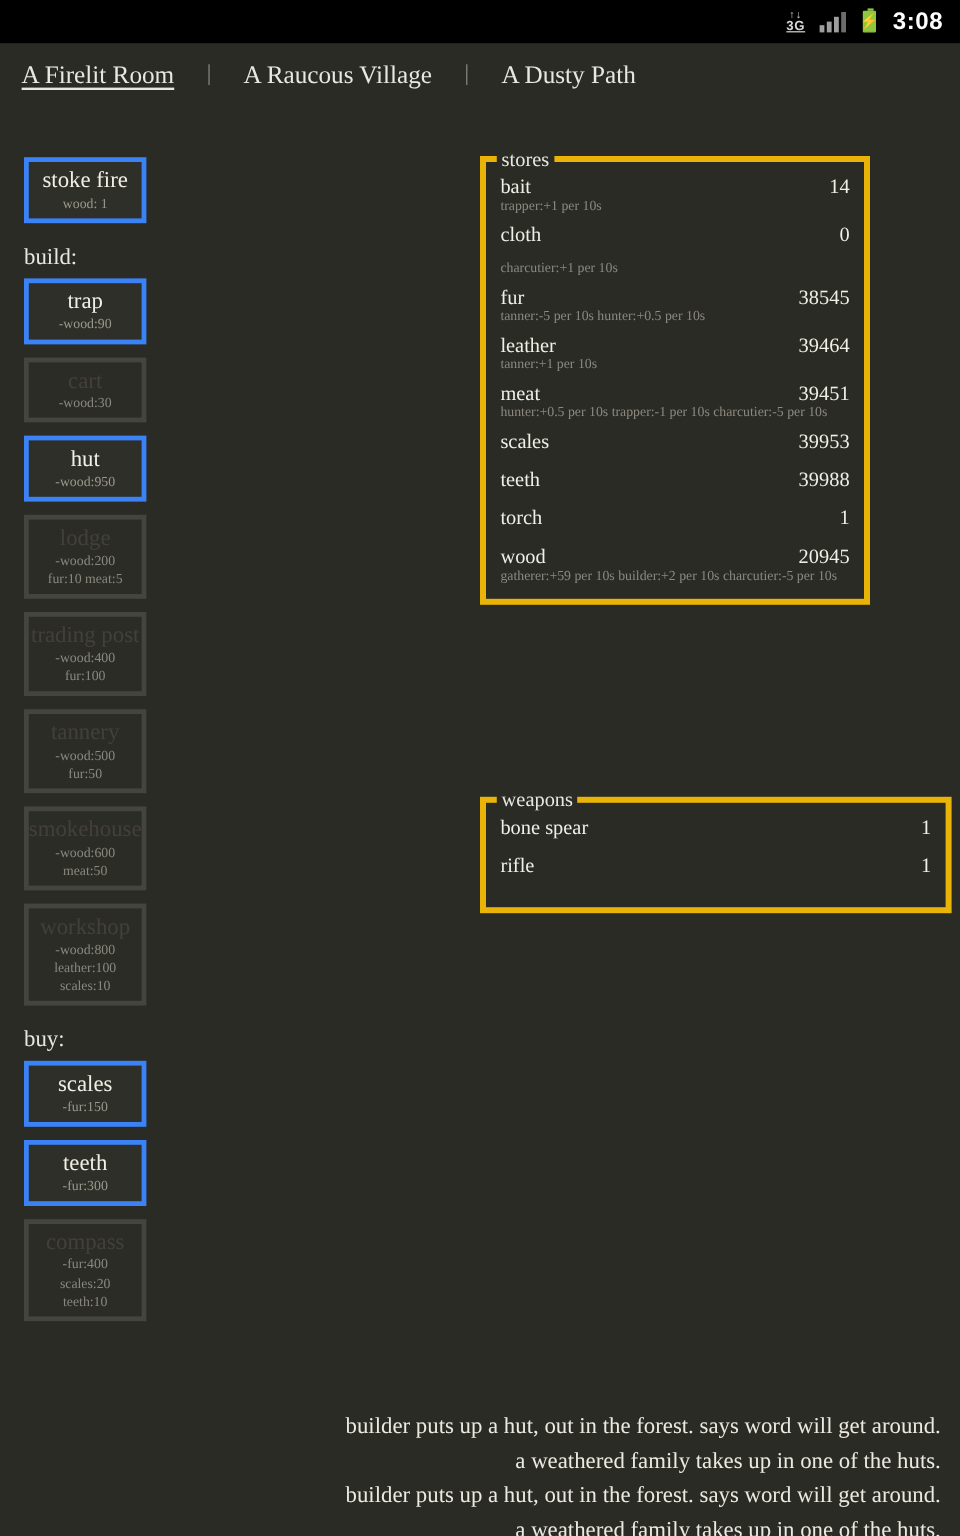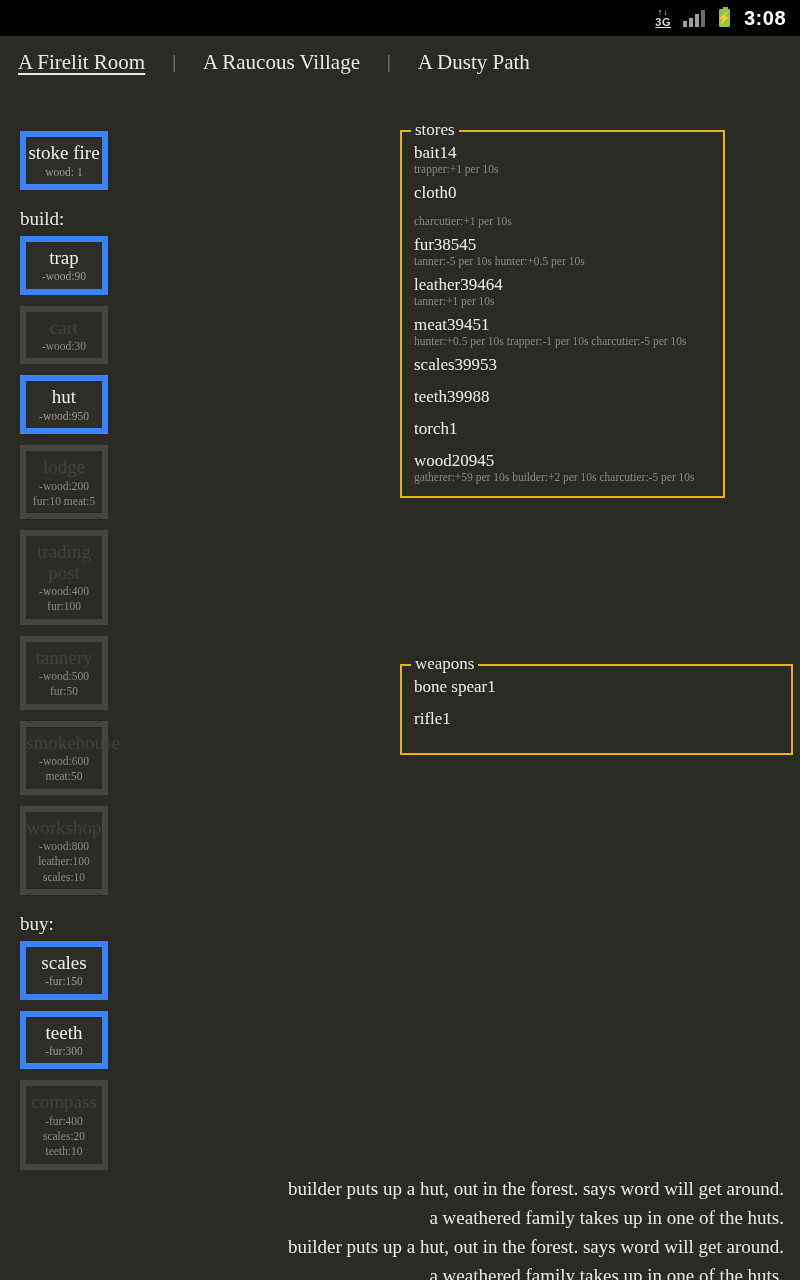--- a/index.html
+++ b/index.html
@@ -43,44 +43,44 @@
   .header { position:absolute; top:36px; left:0; width:800px; height:52px;
     display:flex; align-items:center; padding-left:18px;gap:16px; }
   .tab { font-size:21px; color:#e8e8e0; }
   .tab.active { text-decoration:underline; text-underline-offset:4px; }
   .tab-sep { color:#8d8d84; font-size:19px; margin:0 11px; }
 
   
   .left-col { position:absolute; left:20px; top:131px; width:102px; }
   .section-label { font-size:19px; color:#e8e8e0; margin:18px 0 6px 0; }
   .btn {
-    position:relative; width:88px; border:6px solid #3b82f6;
+    position:relative; width:102px; border:4px solid #3b82f6;
     background:#2f2f29; margin-bottom:11px; padding:6px 0 5px 0;
     text-align:center;
   }
   .btn-title { font-size:19px; color:#f0efe6; line-height:1.08;
     white-space:nowrap; }
   .btn-cost  { font-size:11.5px; color:#9b998e; line-height:1.24; margin-top:1px; }
   .btn.disabled { border-color:#45453f; background:#2c2c27; }
   .btn.disabled .btn-title { color:#434039; }
   .btn.disabled .btn-cost  { color:#8a887e; }
   .btn.wide-label .btn-title { white-space:nowrap; }
 
   
-  .panel { position:absolute; border:2px solid #eab308; padding:11px 12px 12px 12px; }
+  .panel { position:absolute; border:5px solid #eab308; padding:11px 12px 12px 12px; }
   .panel-legend {
     position:absolute; top:-11px; left:9px; padding:0 4px;
     background:#2b2b26; font-size:17px; color:#e8e8e0; line-height:1;
   }
   #stores  { left:400px; top:130px; width:325px; }
   #weapons { left:400px; top:664px; width:393px; }
 
   .row { position:relative; margin-bottom:7px; }
   .row:last-child { margin-bottom:0; }
-  .row-main { display:flex; align-items:baseline; }
+  .row-main { display:flex; justify-content:space-between; align-items:baseline;gap:16px; }
   .row-name  { font-size:17px; color:#f0efe6; }
   .row-value { font-size:17px; color:#f0efe6; }
   .row-note  { font-size:11.5px; color:#8b897f; line-height:1.22;
     margin-top:-1px; padding-right:2px; }
   .row.tall { margin-bottom:12px; }
 
   
   .log { position:absolute; left:0; top:1174px; width:784px; height:106px;
     overflow:hidden; text-align:right; }
   .log-line { font-size:19px; color:#eceaE0; line-height:29px; }

